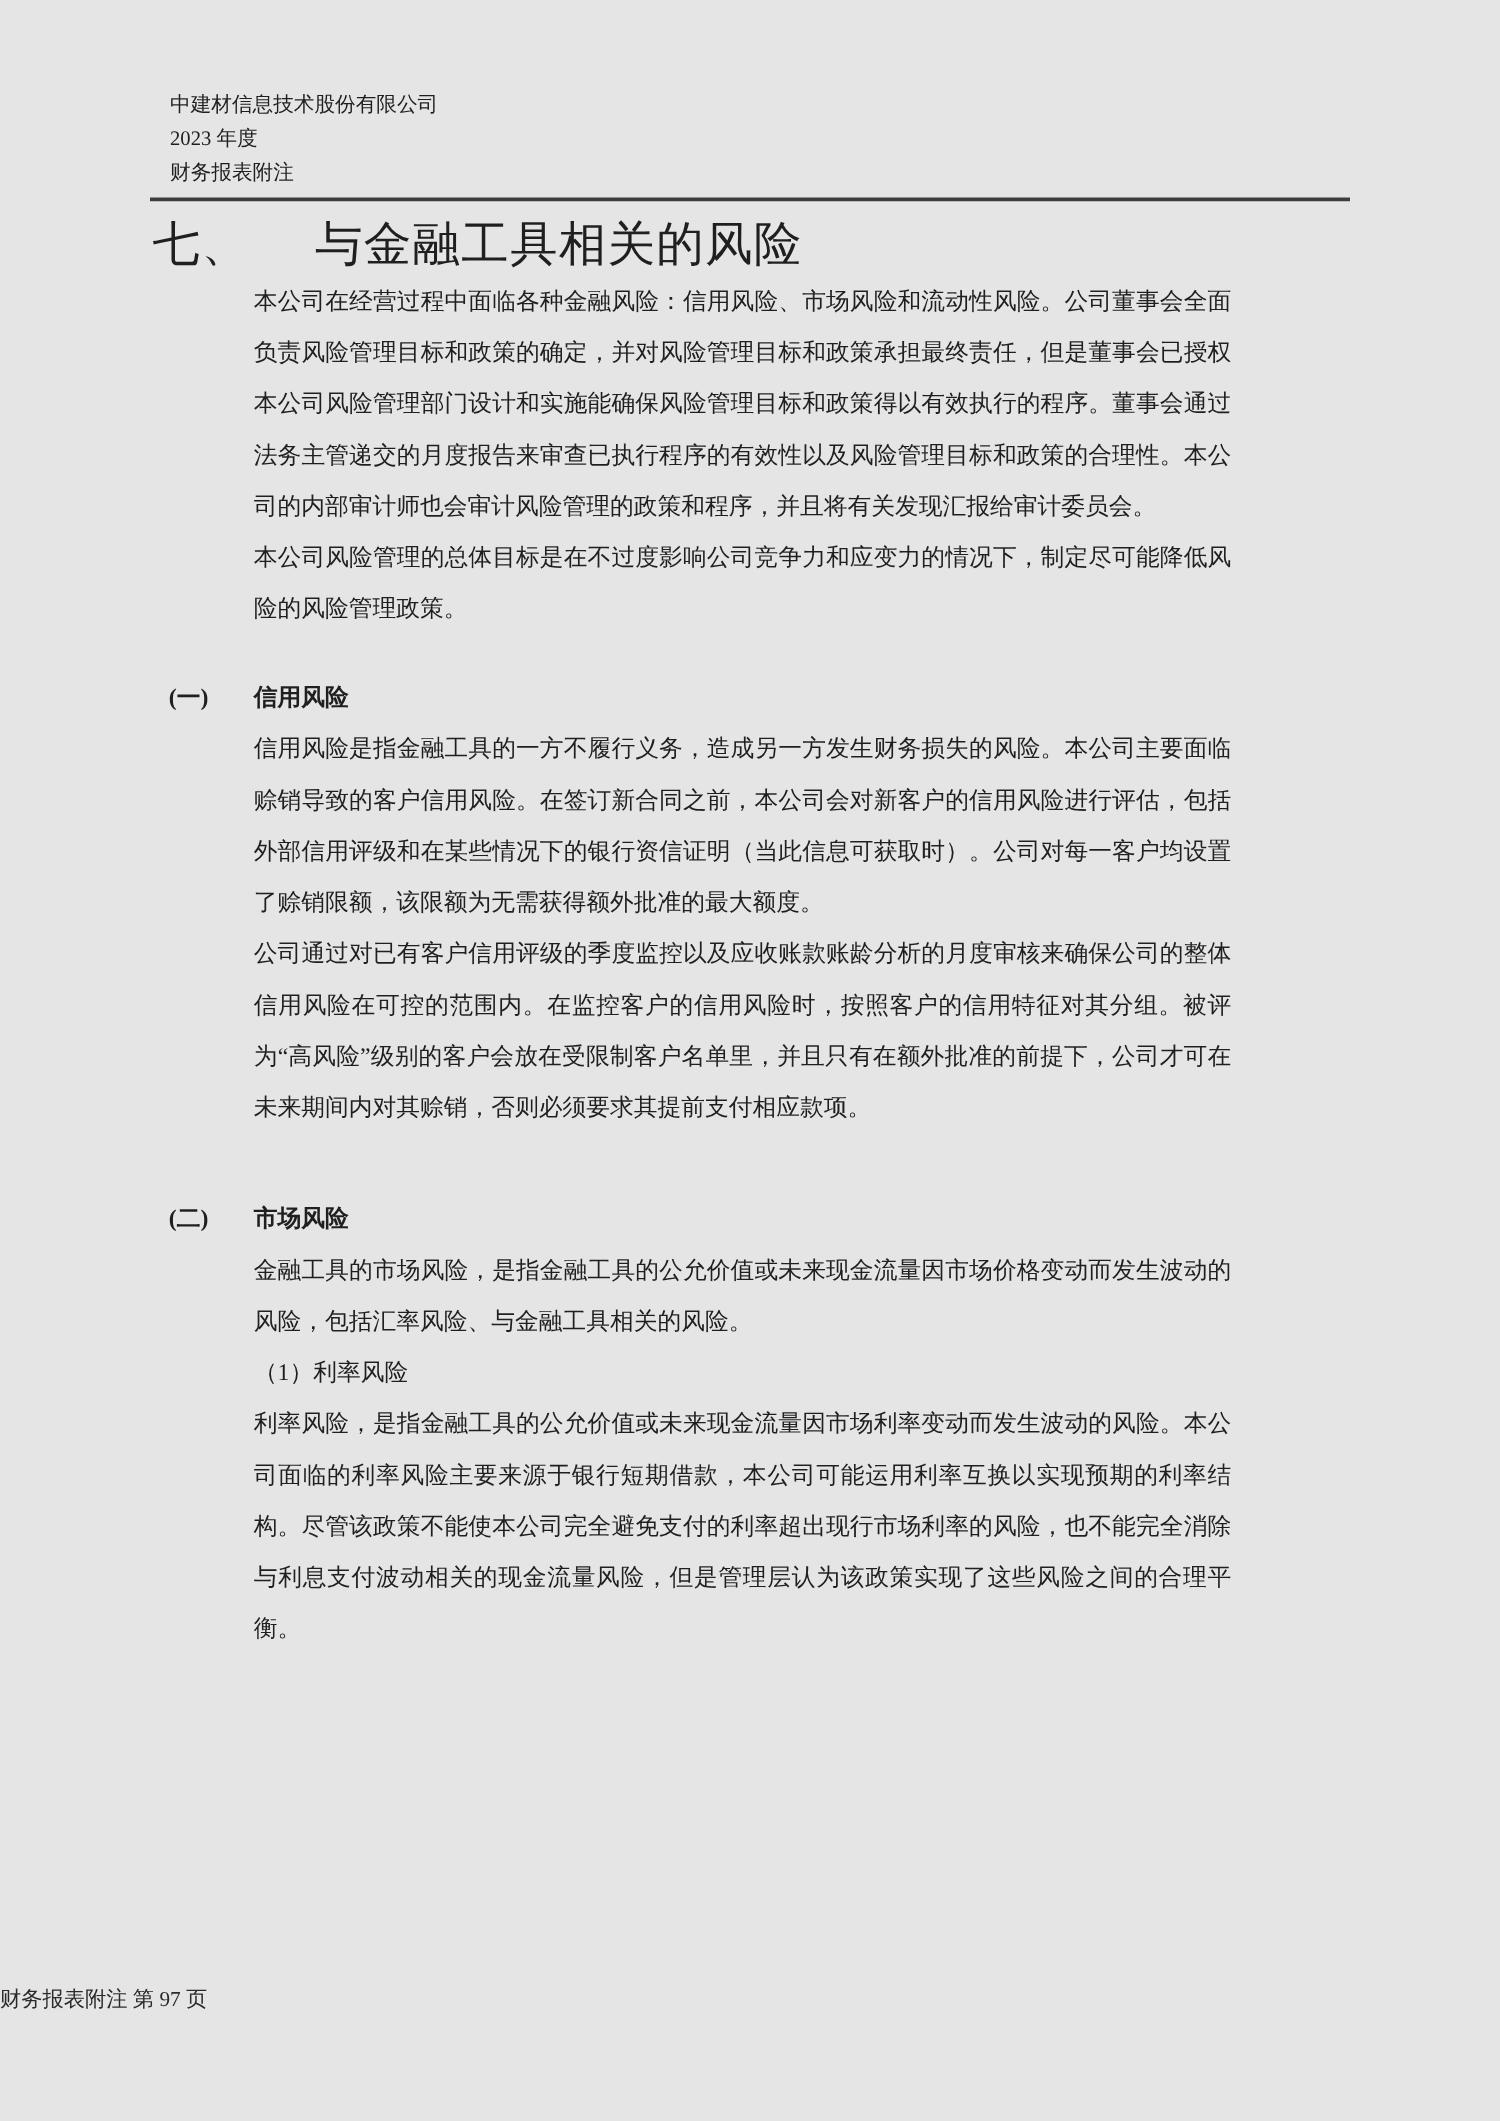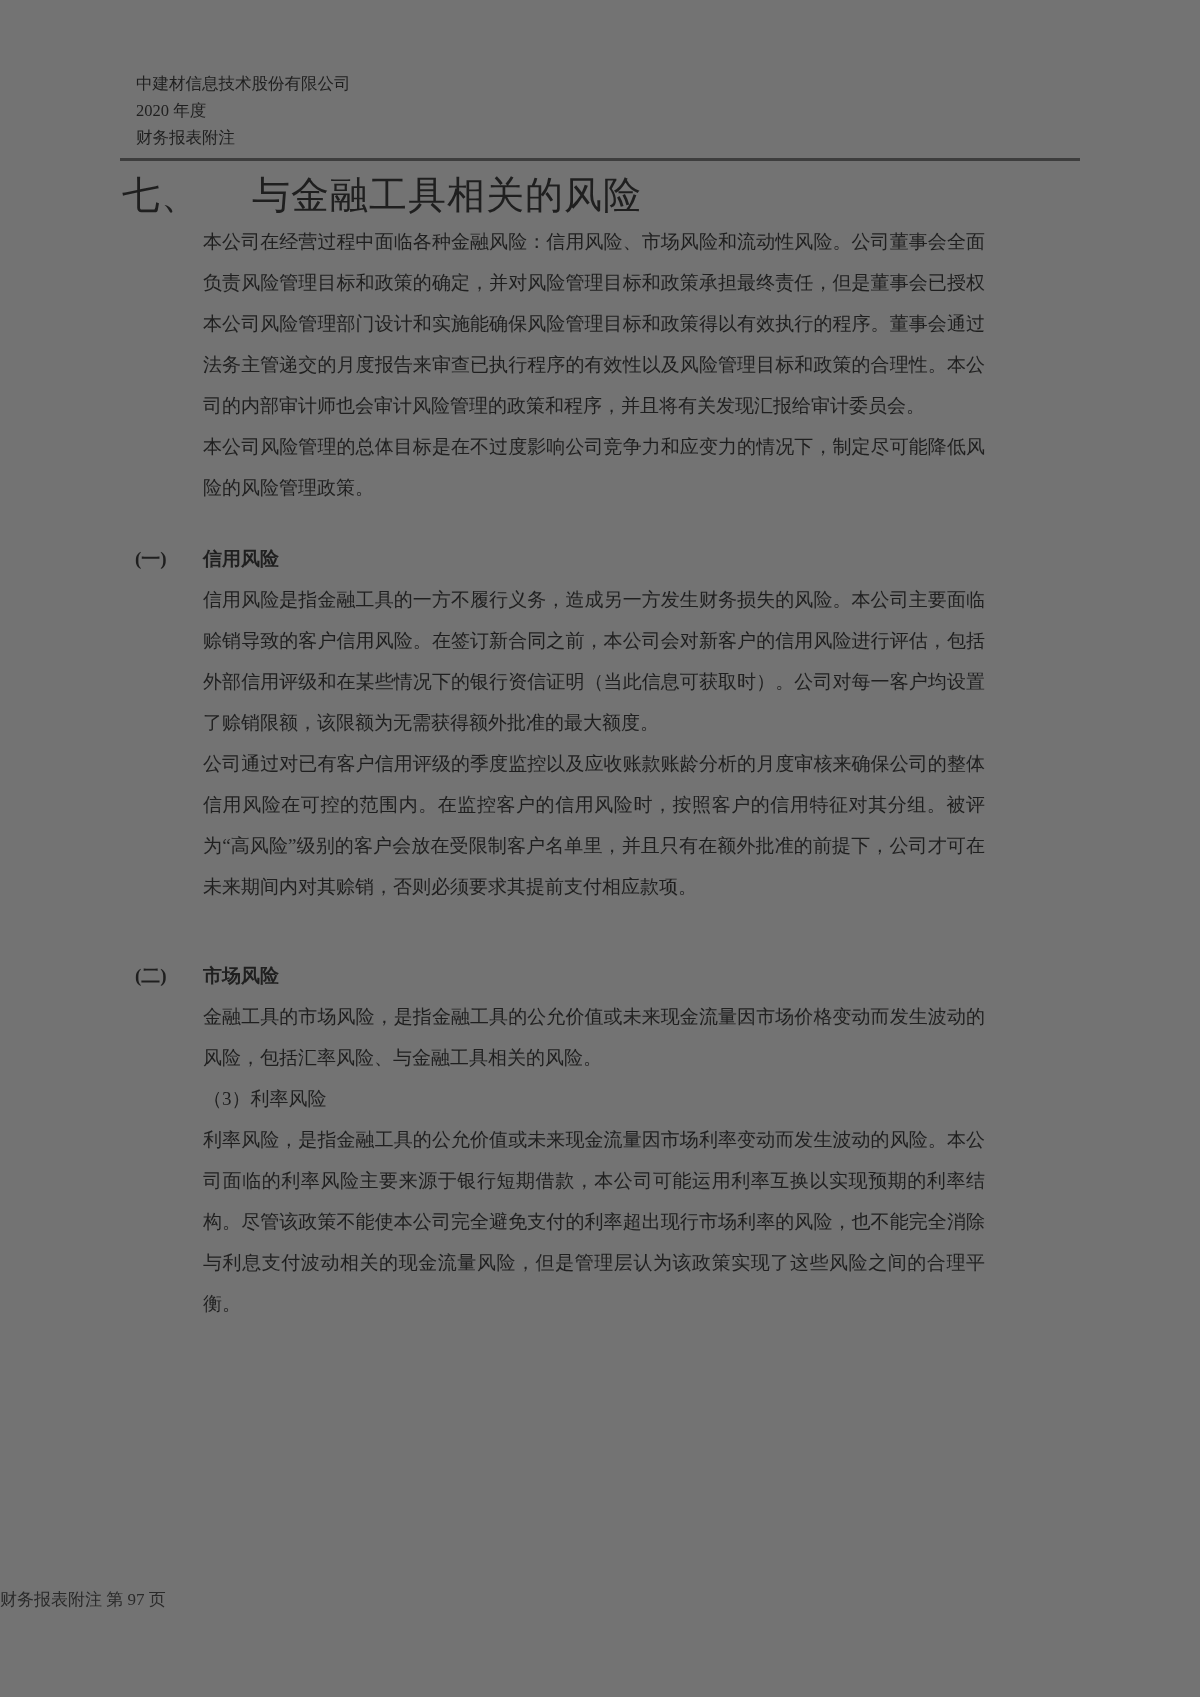--- a/index.html
+++ b/index.html
@@ -1,20 +1,20 @@
 <!DOCTYPE html>
 <html><head>
 <meta charset="utf-8">
 <style>
   html, body { margin: 0; padding: 0; background: #ffffff; }
   .page {
     position: relative;
     width: 1200px;
     height: 1697px;
-    background: #737373;
+    background: #e5e5e5;
     font-family: "Liberation Serif", "DejaVu Serif", serif;
     color: #1f1f1f;
     overflow: hidden;
   }
   .doc-header {
     position: absolute;
     left: 136px;
     top: 70px;
     font-size: 16.5px;
     line-height: 27px;
@@ -77,21 +77,21 @@
     color: #2a2a2a;
   }
 </style>
 </head>
 <body>
 
 <div class="page">
 
   <div class="doc-header">
     <div>中建材信息技术股份有限公司</div>
-    <div>2020 年度</div>
+    <div>2023 年度</div>
     <div>财务报表附注</div>
   </div>
 
   <div class="header-rule"></div>
 
   <div class="doc-title">
     <span>七、</span><span class="title-text">与金融工具相关的风险</span>
   </div>
 
   <div class="content">
@@ -107,21 +107,21 @@
       <p>信用风险是指金融工具的一方不履行义务，造成另一方发生财务损失的风险。本公司主要面临赊销导致的客户信用风险。在签订新合同之前，本公司会对新客户的信用风险进行评估，包括外部信用评级和在某些情况下的银行资信证明（当此信息可获取时）。公司对每一客户均设置了赊销限额，该限额为无需获得额外批准的最大额度。</p>
       <p>公司通过对已有客户信用评级的季度监控以及应收账款账龄分析的月度审核来确保公司的整体信用风险在可控的范围内。在监控客户的信用风险时，按照客户的信用特征对其分组。被评为“高风险”级别的客户会放在受限制客户名单里，并且只有在额外批准的前提下，公司才可在未来期间内对其赊销，否则必须要求其提前支付相应款项。</p>
     </div>
 
     <div class="section section-2">
       <div class="section-heading">
         <span class="section-label">(二)</span>
         <span>市场风险</span>
       </div>
       <p>金融工具的市场风险，是指金融工具的公允价值或未来现金流量因市场价格变动而发生波动的风险，包括汇率风险、与金融工具相关的风险。</p>
-      <p class="subsection-heading">（3）利率风险</p>
+      <p class="subsection-heading">（1）利率风险</p>
       <p>利率风险，是指金融工具的公允价值或未来现金流量因市场利率变动而发生波动的风险。本公司面临的利率风险主要来源于银行短期借款，本公司可能运用利率互换以实现预期的利率结构。尽管该政策不能使本公司完全避免支付的利率超出现行市场利率的风险，也不能完全消除与利息支付波动相关的现金流量风险，但是管理层认为该政策实现了这些风险之间的合理平衡。</p>
     </div>
 
   </div>
 
   <div class="doc-footer">财务报表附注 第 97 页</div>
 
 </div>
 
 </body></html>

